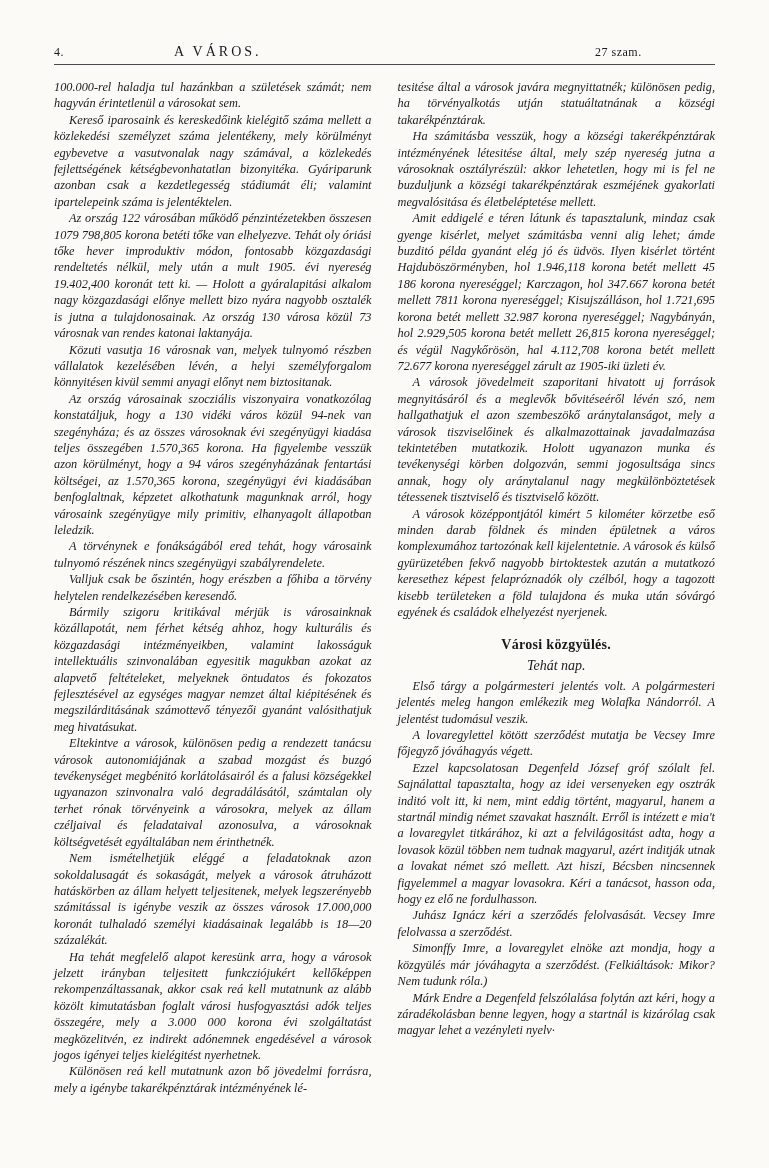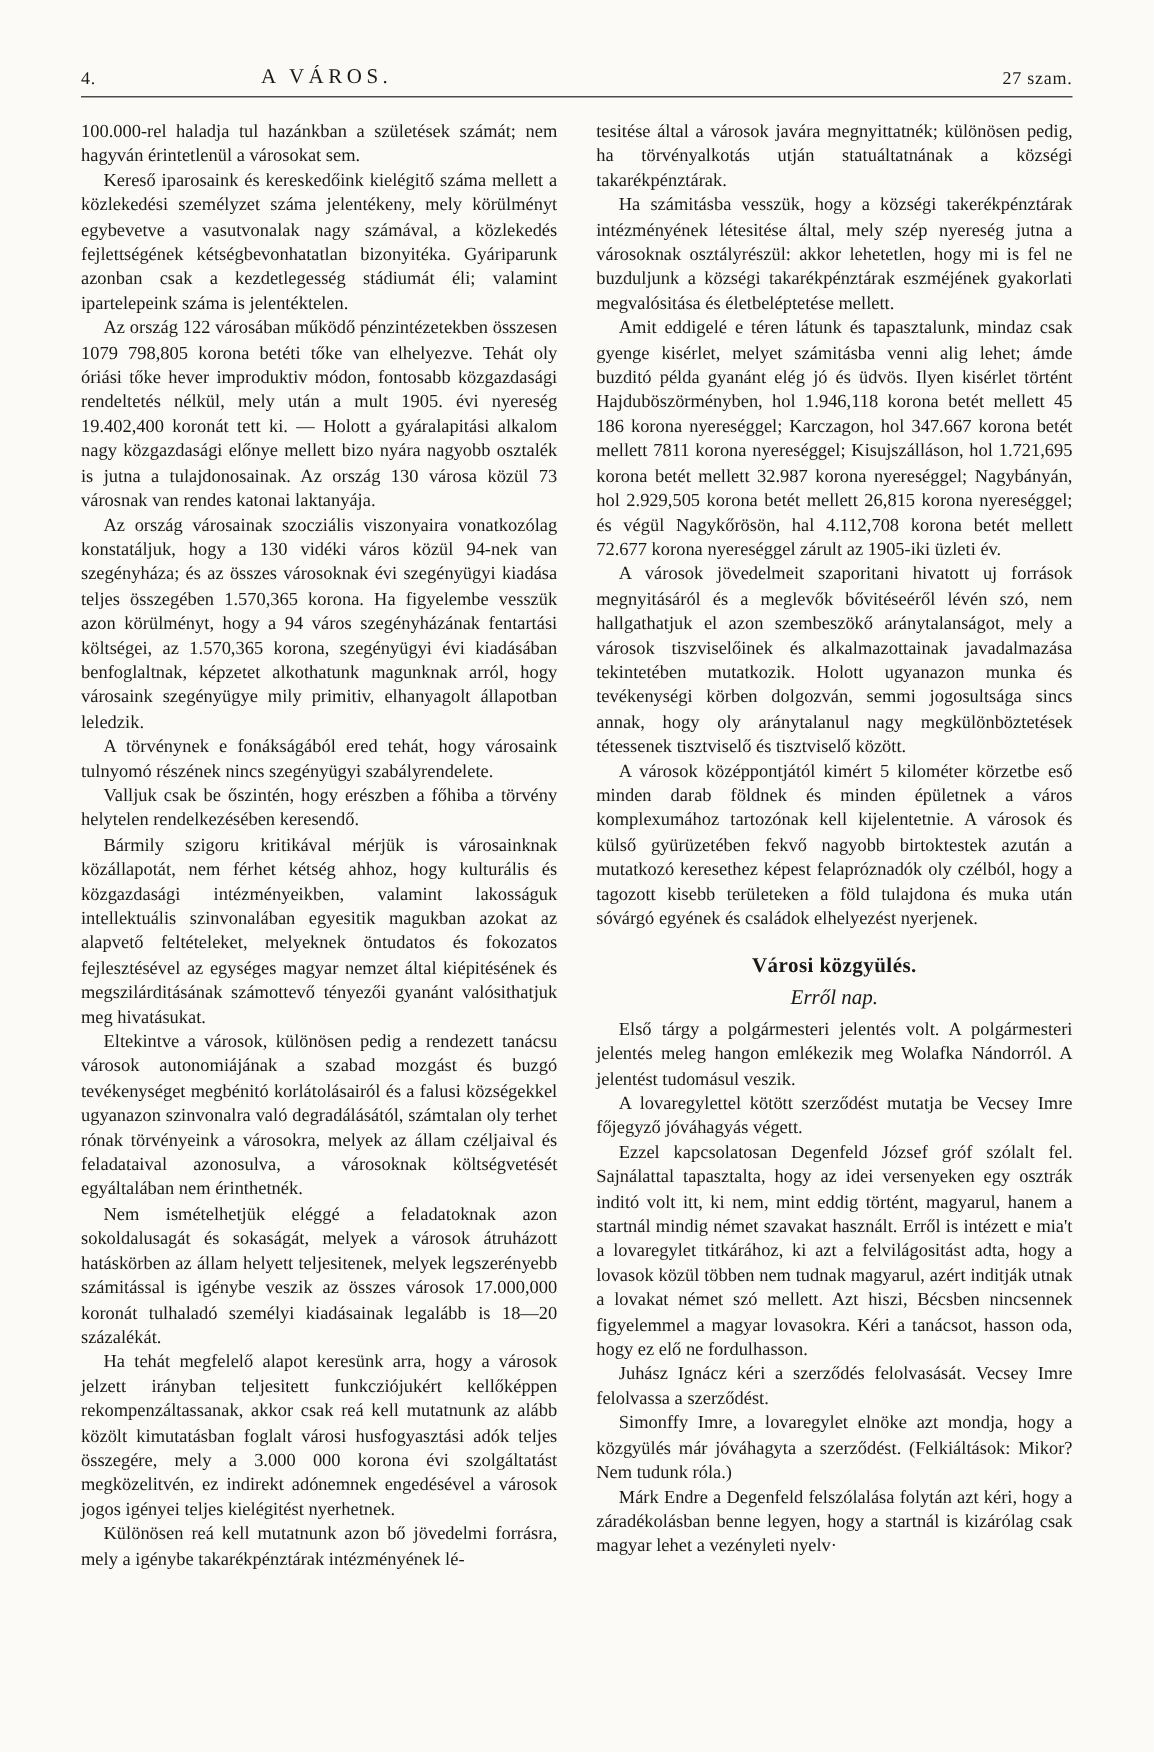--- a/index.html
+++ b/index.html
@@ -38,40 +38,40 @@
     font-size: 12px;
   }
   .rh-center {
     flex: 1;
     text-align: left;
     font-size: 14px;
     letter-spacing: 3px;
   }
   .rh-right {
     width: 120px;
-    text-align: right;
     font-size: 12px;
   }
   
   .columns {
     display: flex;
     gap: 26px;
     height: 1050px;
   }
   .col {
     width: 318px;
     font-size: 12.3px;
     line-height: 1.335;
     text-align: justify;
     text-justify: inter-word;
     hyphens: manual;
   }
   .col p {
     margin: 0;
     text-indent: 15px;
+    font-style: italic;
   }
   .col p.noindent {
     text-indent: 0;
   }
   
   .section-title {
     text-align: center;
     font-size: 14px;
     font-weight: bold;
     margin: 16px 0 2px 0;
@@ -104,39 +104,40 @@
     <div class="rh-center">A VÁROS.</div>
     <div class="rh-right">27 szam.</div>
   </div>
 
   <div class="columns">
 
     <div class="col">
       <p class="noindent">100.000-rel haladja tul hazánkban a születések számát; nem hagyván érintetlenül a városokat sem.</p>
       <p>Kereső iparosaink és kereskedőink kielégitő száma mellett a közlekedési személyzet száma jelentékeny, mely körülményt egybevetve a vasutvonalak nagy számával, a közlekedés fejlettségének kétségbevonhatatlan bizonyitéka. Gyáriparunk azonban csak a kezdetlegesség stádiumát éli; valamint ipartelepeink száma is jelentéktelen.</p>
       <p>Az ország 122 városában működő pénzintézetekben összesen 1079 798,805 korona betéti tőke van elhelyezve. Tehát oly óriási tőke hever improduktiv módon, fontosabb közgazdasági rendeltetés nélkül, mely után a mult 1905. évi nyereség 19.402,400 koronát tett ki. — Holott a gyáralapitási alkalom nagy közgazdasági előnye mellett bizo nyára nagyobb osztalék is jutna a tulajdonosainak. Az ország 130 városa közül 73 városnak van rendes katonai laktanyája.</p>
+      <p>Közuti vasutja 16 városnak van, melyek tulnyomó részben vállalatok kezelésében lévén, a helyi személyforgalom könnyitésen kivül semmi anyagi előnyt nem biztositanak.</p>
       <p>Az ország városainak szocziális viszonyaira vonatkozólag konstatáljuk, hogy a 130 vidéki város közül 94-nek van szegényháza; és az összes városoknak évi szegényügyi kiadása teljes összegében 1.570,365 korona. Ha figyelembe vesszük azon körülményt, hogy a 94 város szegényházának fentartási költségei, az 1.570,365 korona, szegényügyi évi kiadásában benfoglaltnak, képzetet alkothatunk magunknak arról, hogy városaink szegényügye mily primitiv, elhanyagolt állapotban leledzik.</p>
       <p>A törvénynek e fonákságából ered tehát, hogy városaink tulnyomó részének nincs szegényügyi szabályrendelete.</p>
       <p>Valljuk csak be őszintén, hogy erészben a főhiba a törvény helytelen rendelkezésében keresendő.</p>
       <p>Bármily szigoru kritikával mérjük is városainknak közállapotát, nem férhet kétség ahhoz, hogy kulturális és közgazdasági intézményeikben, valamint lakosságuk intellektuális szinvonalában egyesitik magukban azokat az alapvető feltételeket, melyeknek öntudatos és fokozatos fejlesztésével az egységes magyar nemzet által kiépitésének és megszilárditásának számottevő tényezői gyanánt valósithatjuk meg hivatásukat.</p>
       <p>Eltekintve a városok, különösen pedig a rendezett tanácsu városok autonomiájának a szabad mozgást és buzgó tevékenységet megbénitó korlátolásairól és a falusi községekkel ugyanazon szinvonalra való degradálásától, számtalan oly terhet rónak törvényeink a városokra, melyek az állam czéljaival és feladataival azonosulva, a városoknak költségvetését egyáltalában nem érinthetnék.</p>
       <p>Nem ismételhetjük eléggé a feladatoknak azon sokoldalusagát és sokaságát, melyek a városok átruházott hatáskörben az állam helyett teljesitenek, melyek legszerényebb számitással is igénybe veszik az összes városok 17.000,000 koronát tulhaladó személyi kiadásainak legalább is 18—20 százalékát.</p>
       <p>Ha tehát megfelelő alapot keresünk arra, hogy a városok jelzett irányban teljesitett funkcziójukért kellőképpen rekompenzáltassanak, akkor csak reá kell mutatnunk az alább közölt kimutatásban foglalt városi husfogyasztási adók teljes összegére, mely a 3.000 000 korona évi szolgáltatást megközelitvén, ez indirekt adónemnek engedésével a városok jogos igényei teljes kielégitést nyerhetnek.</p>
       <p>Különösen reá kell mutatnunk azon bő jövedelmi forrásra, mely a igénybe takarékpénztárak intézményének lé-</p>
     </div>
 
     <div class="col">
       <p class="noindent">tesitése által a városok javára megnyittatnék; különösen pedig, ha törvényalkotás utján statuáltatnának a községi takarékpénztárak.</p>
       <p>Ha számitásba vesszük, hogy a községi takerékpénztárak intézményének létesitése által, mely szép nyereség jutna a városoknak osztályrészül: akkor lehetetlen, hogy mi is fel ne buzduljunk a községi takarékpénztárak eszméjének gyakorlati megvalósitása és életbeléptetése mellett.</p>
       <p>Amit eddigelé e téren látunk és tapasztalunk, mindaz csak gyenge kisérlet, melyet számitásba venni alig lehet; ámde buzditó példa gyanánt elég jó és üdvös. Ilyen kisérlet történt Hajduböszörményben, hol 1.946,118 korona betét mellett 45 186 korona nyereséggel; Karczagon, hol 347.667 korona betét mellett 7811 korona nyereséggel; Kisujszálláson, hol 1.721,695 korona betét mellett 32.987 korona nyereséggel; Nagybányán, hol 2.929,505 korona betét mellett 26,815 korona nyereséggel; és végül Nagykőrösön, hal 4.112,708 korona betét mellett 72.677 korona nyereséggel zárult az 1905-iki üzleti év.</p>
       <p>A városok jövedelmeit szaporitani hivatott uj források megnyitásáról és a meglevők bővitéseéről lévén szó, nem hallgathatjuk el azon szembeszökő aránytalanságot, mely a városok tiszviselőinek és alkalmazottainak javadalmazása tekintetében mutatkozik. Holott ugyanazon munka és tevékenységi körben dolgozván, semmi jogosultsága sincs annak, hogy oly aránytalanul nagy megkülönböztetések tétessenek tisztviselő és tisztviselő között.</p>
       <p>A városok középpontjától kimért 5 kilométer körzetbe eső minden darab földnek és minden épületnek a város komplexumához tartozónak kell kijelentetnie. A városok és külső gyürüzetében fekvő nagyobb birtoktestek azután a mutatkozó keresethez képest felapróznadók oly czélból, hogy a tagozott kisebb területeken a föld tulajdona és muka után sóvárgó egyének és családok elhelyezést nyerjenek.</p>
 
       <h2 class="section-title">Városi közgyülés.</h2>
-      <div class="section-sub">Erről nap.</div>
+      <div class="section-sub">Tehát nap.</div>
 
       <p>Első tárgy a polgármesteri jelentés volt. A polgármesteri jelentés meleg hangon emlékezik meg Wolafka Nándorról. A jelentést tudomásul veszik.</p>
       <p>A lovaregylettel kötött szerződést mutatja be Vecsey Imre főjegyző jóváhagyás végett.</p>
       <p>Ezzel kapcsolatosan Degenfeld József gróf szólalt fel. Sajnálattal tapasztalta, hogy az idei versenyeken egy osztrák inditó volt itt, ki nem, mint eddig történt, magyarul, hanem a startnál mindig német szavakat használt. Erről is intézett e mia't a lovaregylet titkárához, ki azt a felvilágositást adta, hogy a lovasok közül többen nem tudnak magyarul, azért inditják utnak a lovakat német szó mellett. Azt hiszi, Bécsben nincsennek figyelemmel a magyar lovasokra. Kéri a tanácsot, hasson oda, hogy ez elő ne fordulhasson.</p>
       <p>Juhász Ignácz kéri a szerződés felolvasását. Vecsey Imre felolvassa a szerződést.</p>
       <p>Simonffy Imre, a lovaregylet elnöke azt mondja, hogy a közgyülés már jóváhagyta a szerződést. (Felkiáltások: Mikor? Nem tudunk róla.)</p>
       <p>Márk Endre a Degenfeld felszólalása folytán azt kéri, hogy a záradékolásban benne legyen, hogy a startnál is kizárólag csak magyar lehet a vezényleti nyelv·</p>
     </div>
 
   </div>

